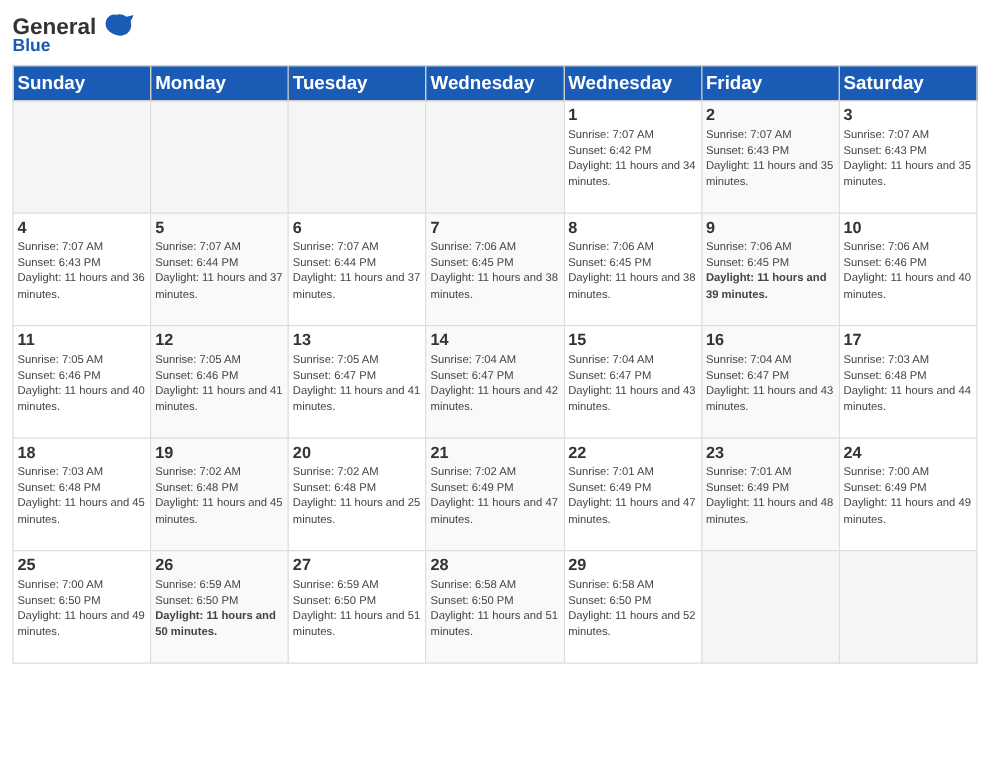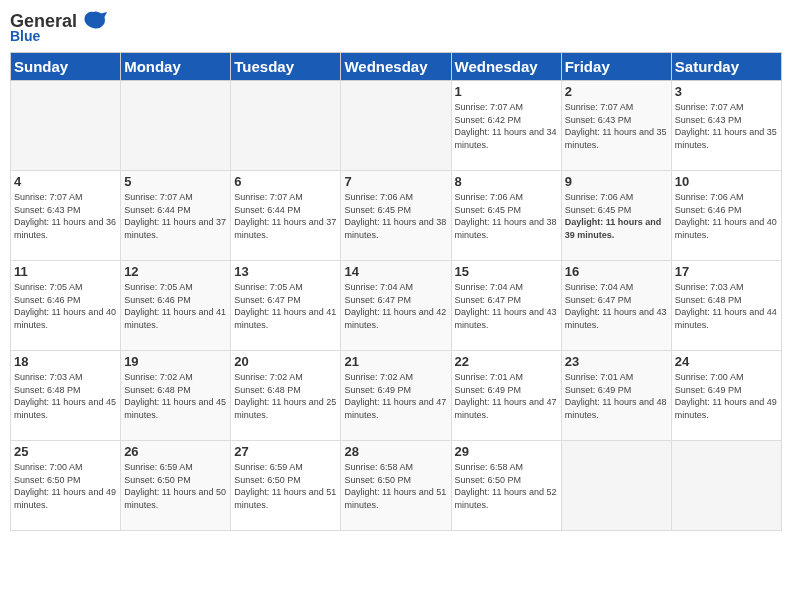--- a/index.html
+++ b/index.html
@@ -176,21 +176,21 @@
             <div class="day-info"><span>Sunrise: 7:00 AM</span><br><span>Sunset: 6:49 PM</span><br><span style="font-weight: normal;">Daylight: 11 hours and 49 minutes.</span></div>
           </td>
         </tr>
         <tr>
           <td>
             <span class="day-num">25</span>
             <div class="day-info"><span>Sunrise: 7:00 AM</span><br><span>Sunset: 6:50 PM</span><br><span style="font-weight: normal;">Daylight: 11 hours and 49 minutes.</span></div>
           </td>
           <td>
             <span class="day-num">26</span>
-            <div class="day-info"><span>Sunrise: 6:59 AM</span><br><span>Sunset: 6:50 PM</span><br><span style="font-weight: normal;">Daylight: 11 hours and 50 minutes.</span></div>
+            <div class="day-info"><span>Sunrise: 6:59 AM</span><br><span>Sunset: 6:50 PM</span><br><span style="font-weight: bold;">Daylight: 11 hours and 50 minutes.</span></div>
           </td>
           <td>
             <span class="day-num">27</span>
             <div class="day-info"><span>Sunrise: 6:59 AM</span><br><span>Sunset: 6:50 PM</span><br><span style="font-weight: normal;">Daylight: 11 hours and 51 minutes.</span></div>
           </td>
           <td>
             <span class="day-num">28</span>
             <div class="day-info"><span>Sunrise: 6:58 AM</span><br><span>Sunset: 6:50 PM</span><br><span style="font-weight: normal;">Daylight: 11 hours and 51 minutes.</span></div>
           </td>
           <td>

